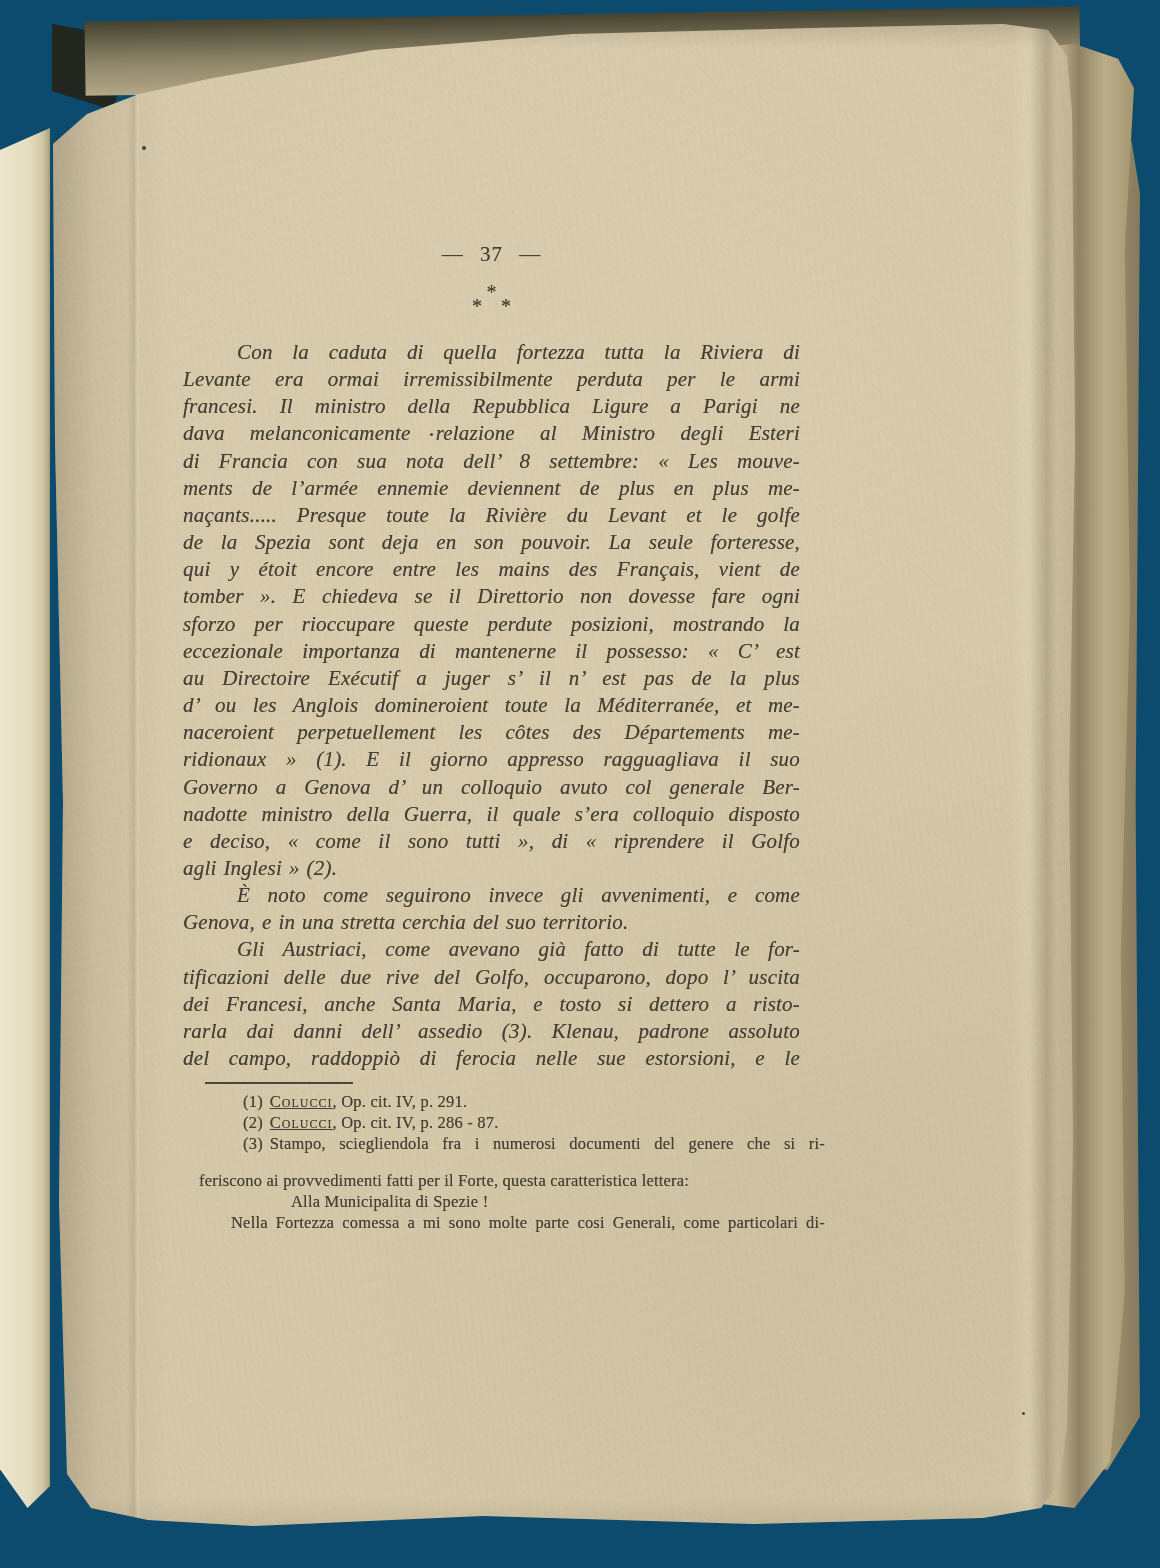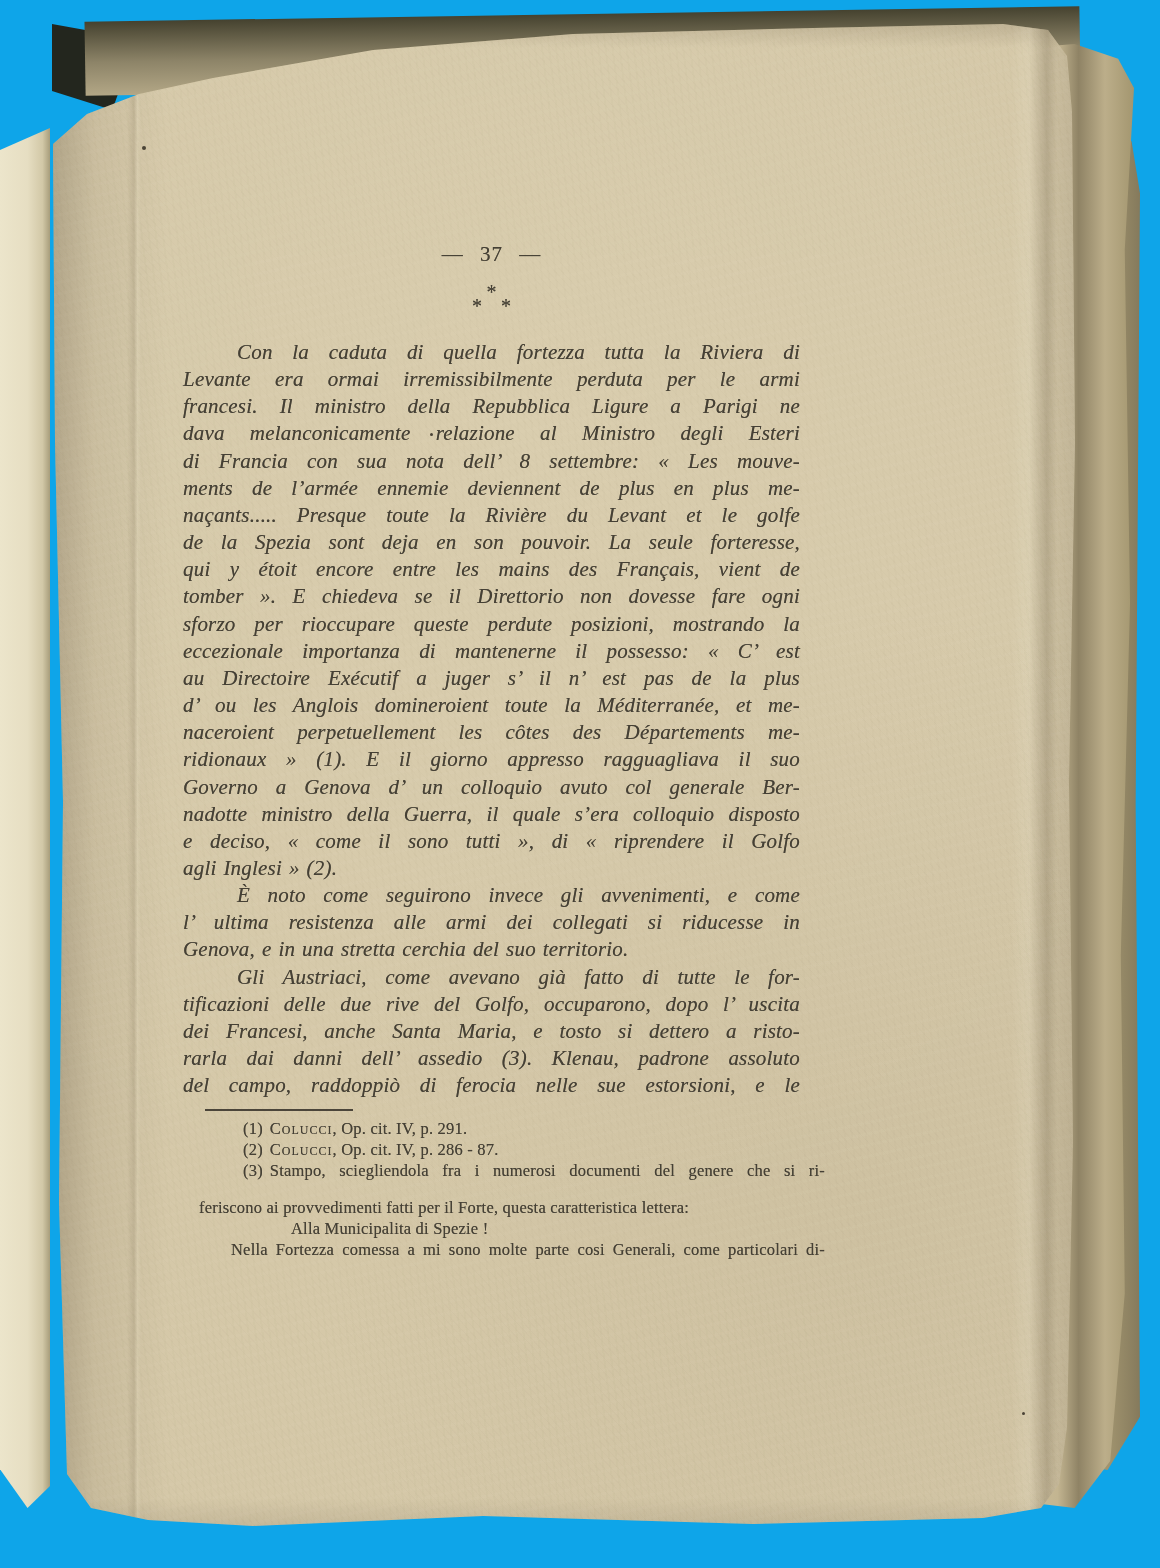--- a/index.html
+++ b/index.html
@@ -1,16 +1,16 @@
 <!DOCTYPE html>
 <html><head>
 <meta charset="utf-8">
 <style>
   html,body{margin:0;padding:0;background:#0b0a0d;}
-  .scan{position:relative;width:1160px;height:1568px;background:#0ea5e9;overflow:hidden;
+  .scan{position:relative;width:1160px;height:1568px;background:#0c4a6e;overflow:hidden;
         font-family:"Liberation Serif","DejaVu Serif",serif;}
 
   
   .adjacent-strip{position:absolute;left:0;top:128px;width:50px;height:1380px;z-index:1;
     background:linear-gradient(to right,#ece5cb,#e6dec2 55%,#d2c8a7 85%,#a89d7b 100%);
     clip-path:polygon(0 1.6%,100% 0,100% 98.4%,55% 100%,0 97.2%);}
   .spine-flap{position:absolute;left:52px;top:24px;width:86px;height:86px;z-index:1;
     background:#23261e;clip-path:polygon(0 0,100% 18%,70% 100%,0 78%);}
   .behind-top{position:absolute;left:85px;top:14px;width:995px;height:74px;z-index:2;
     background:linear-gradient(to bottom,#45422f,#8d8468 55%,#b3a786);transform:rotate(-0.9deg);}
@@ -61,21 +61,21 @@
   .bl.indent{padding-left:54px;}
   .bl.end{text-align-last:left;}
   .fnrule{margin:10px 0 0 22px;width:148px;height:2px;background:#4b453a;}
   .footnotes{margin-top:7px;width:642px;font-size:16.5px;line-height:21px;letter-spacing:.2px;}
   .fn-first{padding-left:60px;}
   .fn-cont{padding-left:16px;margin-top:16px;}
   .fn-salute{padding-left:108px;}
   .fn-letter{padding-left:48px;}
   .fn-just{text-align:justify;text-align-last:justify;}
   .fn .lead{margin-right:7px;}
-  .fn .sc{font-variant:small-caps;letter-spacing:1px;}
+  .fn .sc{font-variant:small-caps;letter-spacing:1px;text-decoration:underline;}
 </style>
 </head>
 <body>
 
 <div class="scan">
 
   <div class="adjacent-strip"></div>
   <div class="spine-flap"></div>
   <div class="behind-top"></div>
   <div class="underpage-outer"></div>
@@ -110,21 +110,20 @@
         <div class="bl">eccezionale importanza di mantenerne il possesso: « C’ est</div>
         <div class="bl">au Directoire Exécutif a juger s’ il n’ est pas de la plus</div>
         <div class="bl">d’ ou les Anglois domineroient toute la Méditerranée, et me-</div>
         <div class="bl">naceroient perpetuellement les côtes des Départements me-</div>
         <div class="bl">ridionaux » (1). E il giorno appresso ragguagliava il suo</div>
         <div class="bl">Governo a Genova d’ un colloquio avuto col generale Ber-</div>
         <div class="bl">nadotte ministro della Guerra, il quale s’era colloquio disposto</div>
         <div class="bl">e deciso, « come il sono tutti », di « riprendere il Golfo</div>
         <div class="bl end">agli Inglesi » (2).</div>
         <div class="bl indent">È noto come seguirono invece gli avvenimenti, e come</div>
-        <div class="bl">l’ ultima resistenza alle armi dei collegati si riducesse in</div>
         <div class="bl end">Genova, e in una stretta cerchia del suo territorio.</div>
         <div class="bl indent">Gli Austriaci, come avevano già fatto di tutte le for-</div>
         <div class="bl">tificazioni delle due rive del Golfo, occuparono, dopo l’ uscita</div>
         <div class="bl">dei Francesi, anche Santa Maria, e tosto si dettero a risto-</div>
         <div class="bl">rarla dai danni dell’ assedio (3). Klenau, padrone assoluto</div>
         <div class="bl">del campo, raddoppiò di ferocia nelle sue estorsioni, e le</div>
       </div>
 
       <div class="fnrule"></div>
 

